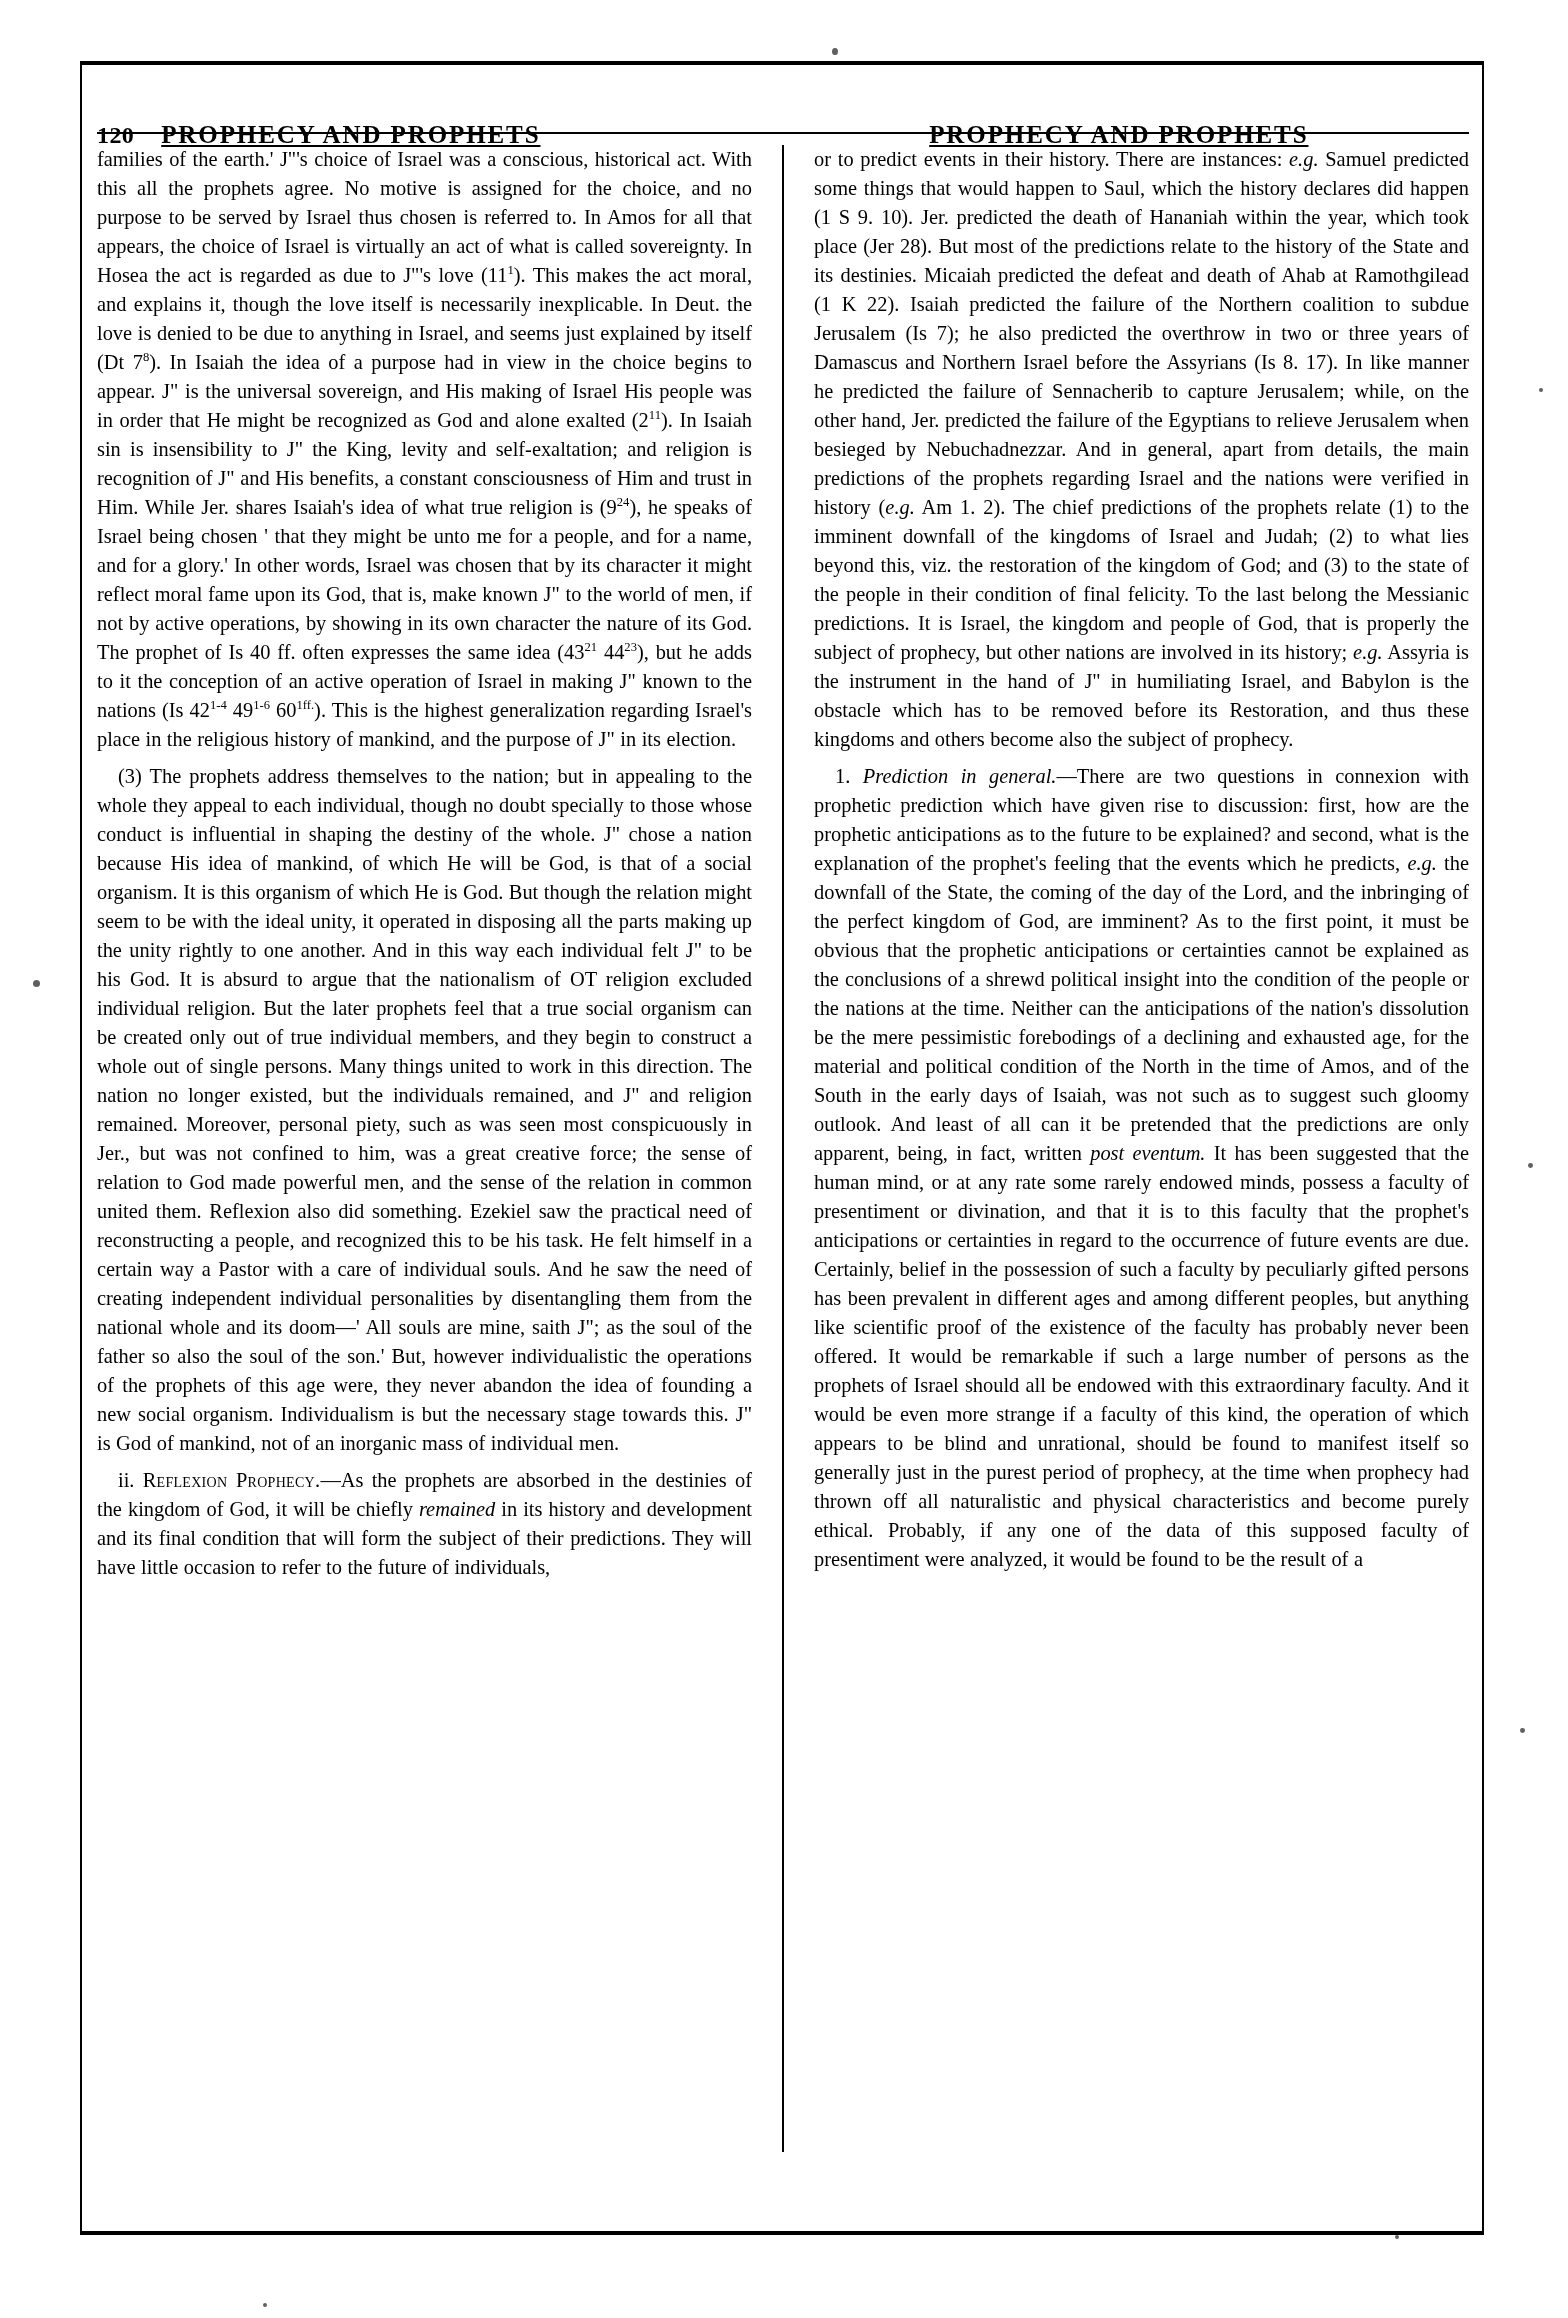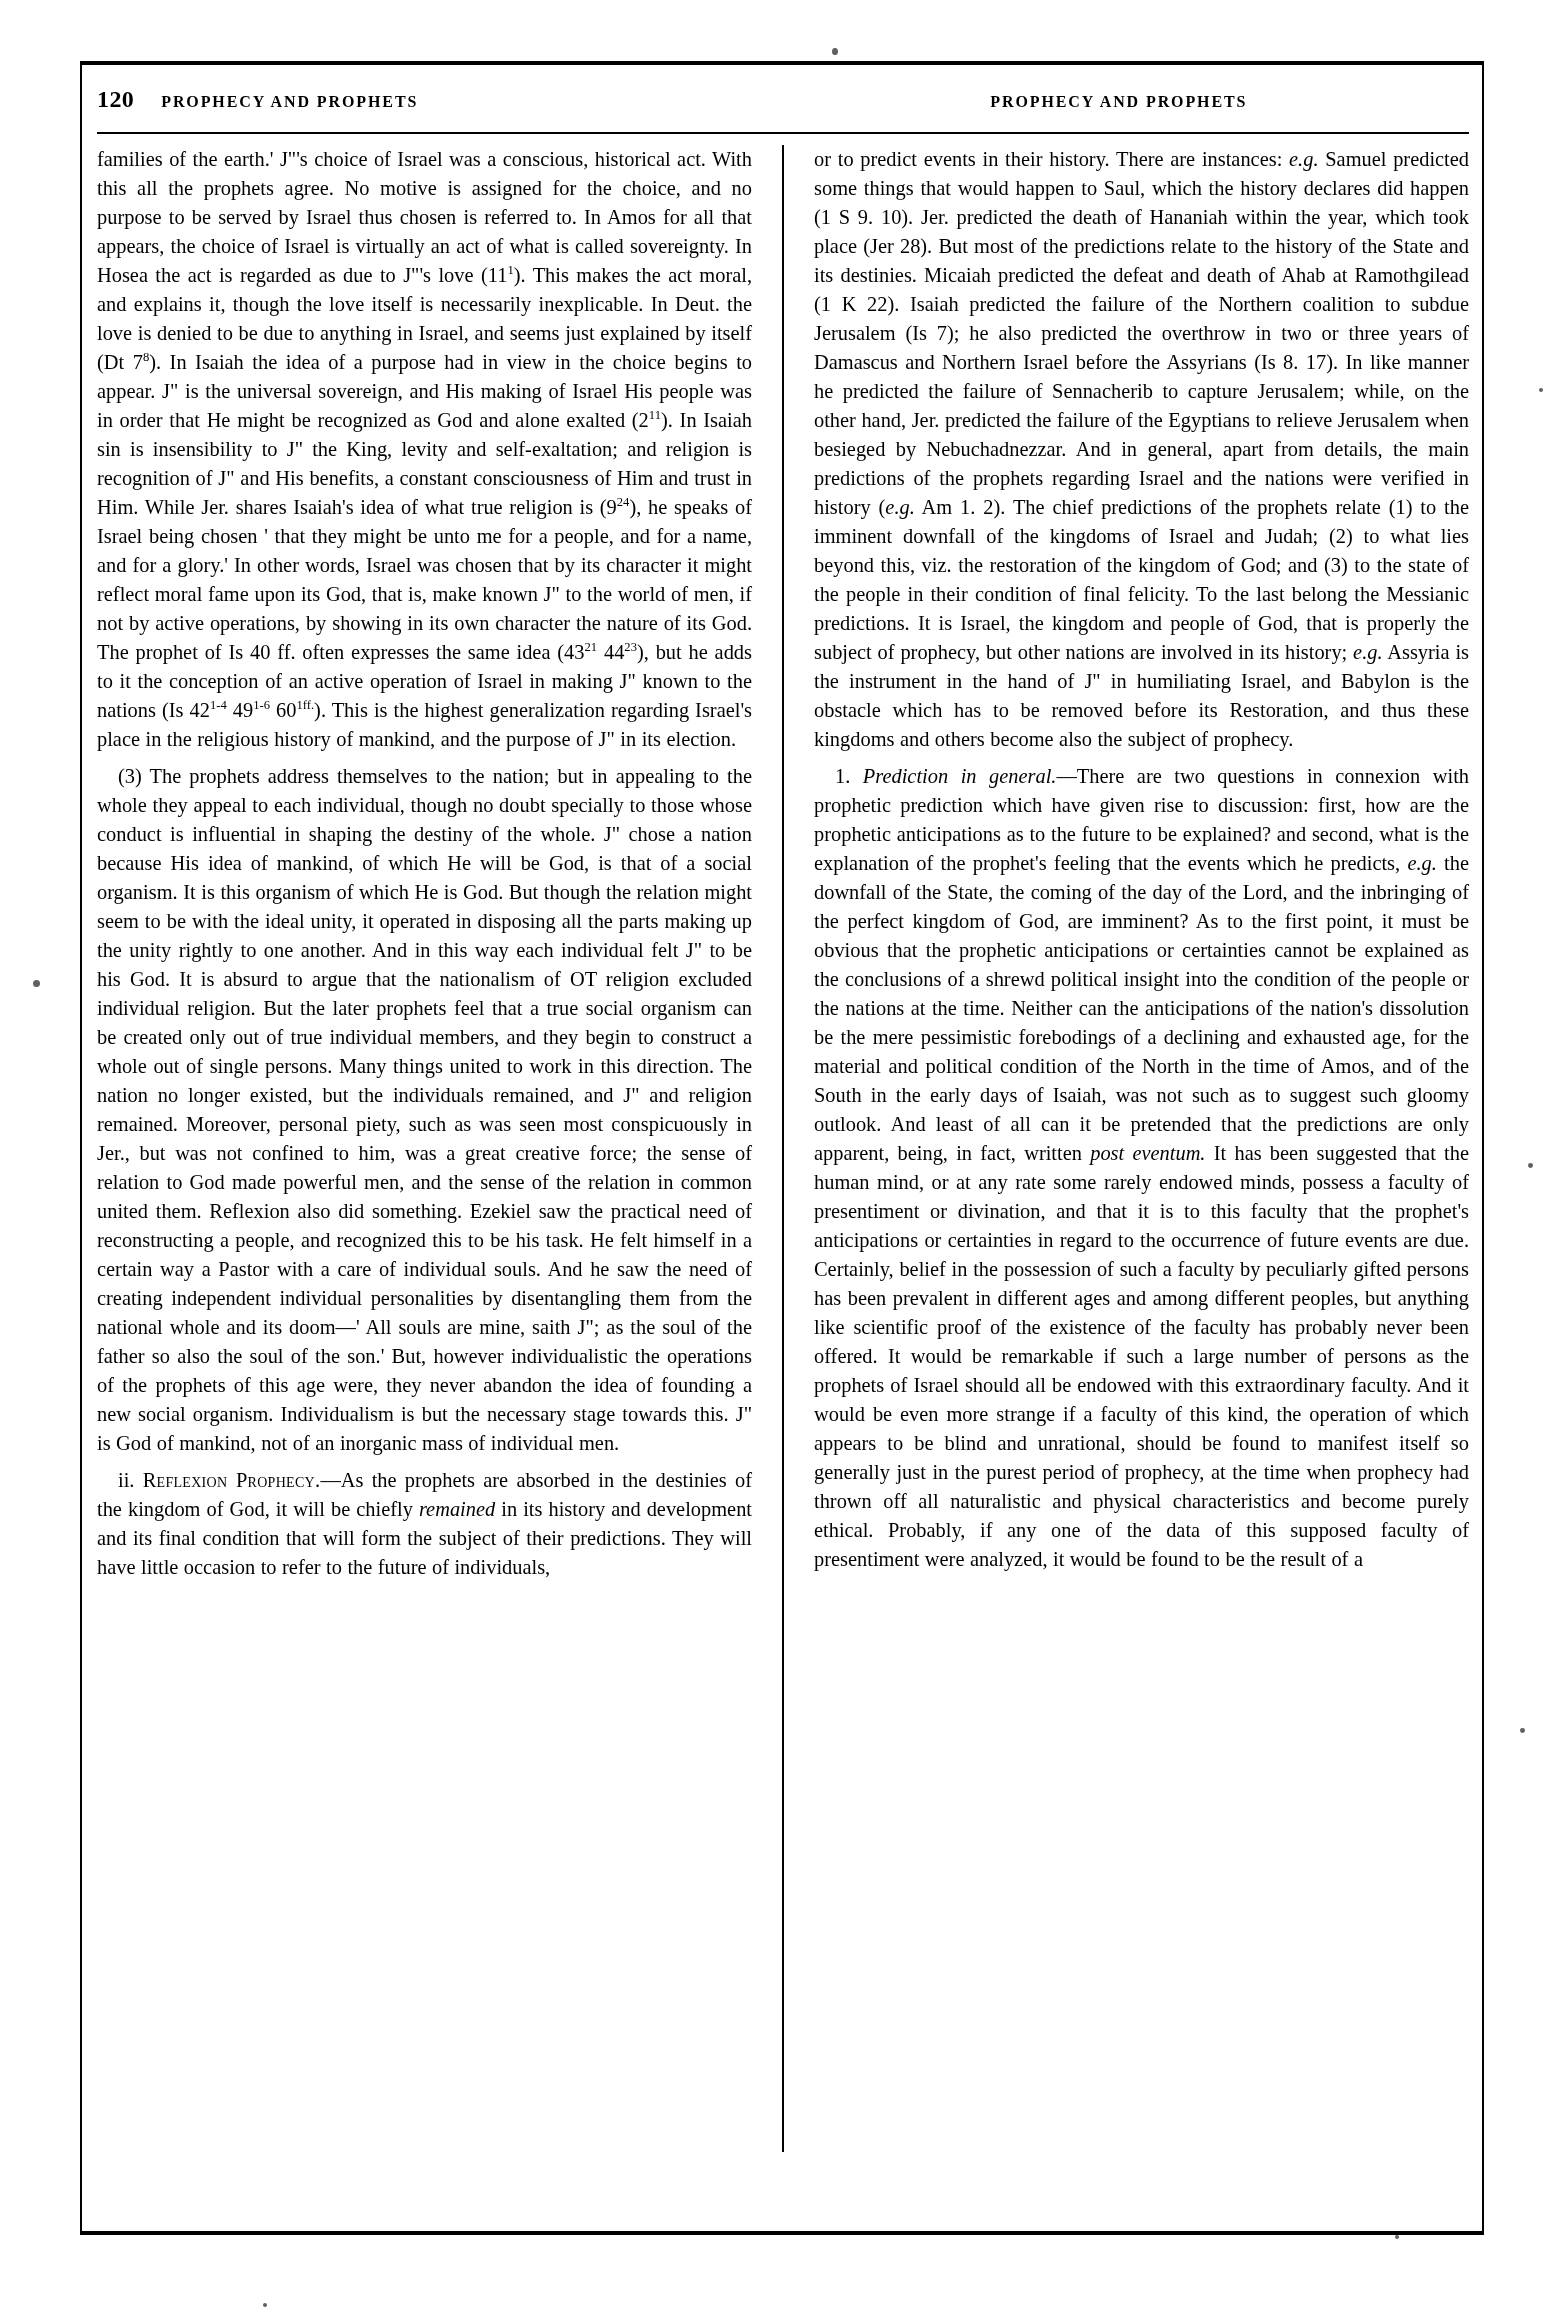--- a/index.html
+++ b/index.html
@@ -60,38 +60,40 @@
   .running-head {
     display: flex;
     align-items: baseline;
     height: 41px;
     width: 100%;
   }
   .rh-left {
     display: flex;
     align-items: baseline;
     width: 50%;
+    margin-top: 35px;
   }
   .rh-right {
     width: 50%;
     text-align: center;
     padding-right: 14.3px;
     box-sizing: border-box;
   }
   .folio {
     font-size: 24px;
     letter-spacing: 0.4px;
     font-weight: 700;
     margin-right: 27px;
   }
   .rh-title {
-    font-size: 16px;
+    font-size: 25px;
     letter-spacing: 1.9px;
     font-weight: 700;
     white-space: nowrap;
+    text-decoration: underline;
   }
   .rh-left .rh-title { }
 
   .head-rule {
     width: 100%;
     height: 2.4px;
     background: #000;
     margin-top: 4.8px;
     margin-bottom: 11px;
   }

